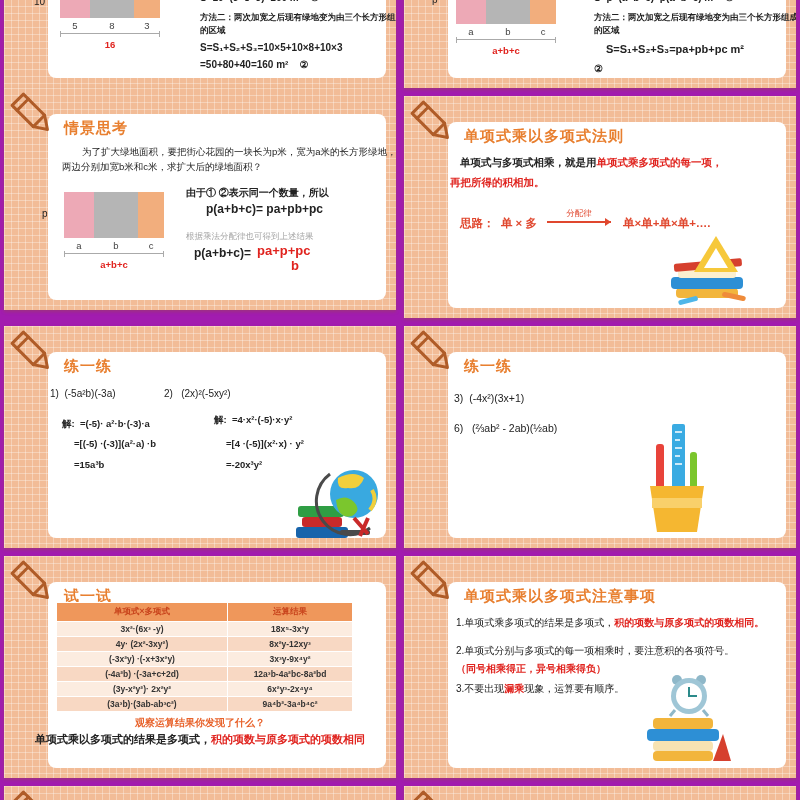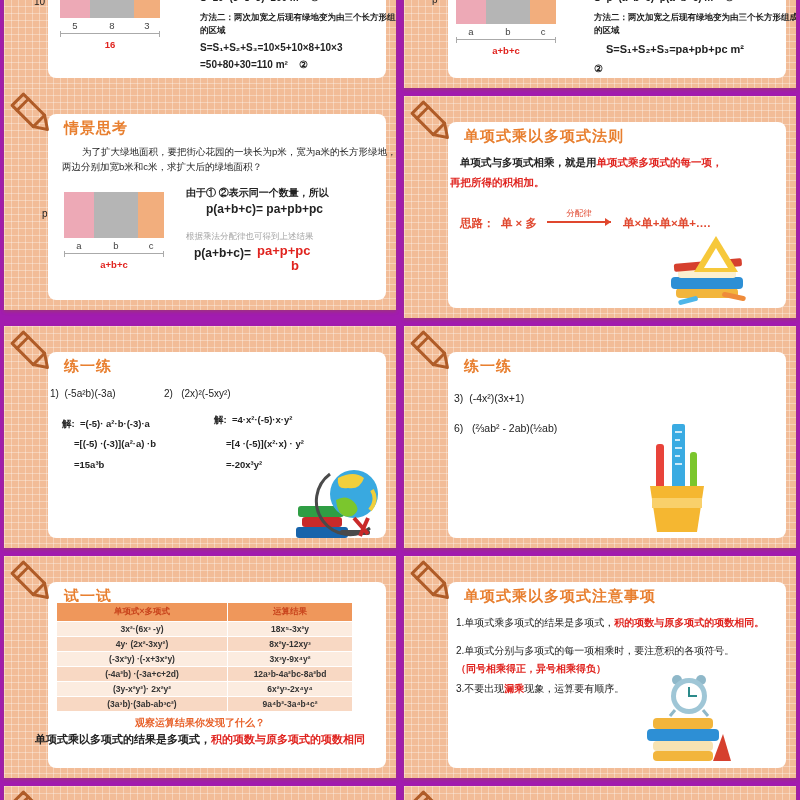--- a/index.html
+++ b/index.html
@@ -66,21 +66,21 @@
           <span style="width:44px">8</span>
           <span style="width:26px">3</span>
         </div>
       <div class="mline"></div>
       <div class="total">16</div>
     </div>
     <span class="abs dark bold" style="left:196px;top:126px;font-size:10px">S=10×(5+8+3)=160 m²   ①</span>
     <span class="abs dark bold" style="left:196px;top:146px;font-size:8.5px">方法二：两次加宽之后现有绿地变为由三个长方形组成</span>
     <span class="abs dark bold" style="left:196px;top:159px;font-size:8.5px">的区域</span>
     <span class="abs dark bold" style="left:196px;top:176px;font-size:10px">S=S₁+S₂+S₃=10×5+10×8+10×3</span>
-    <span class="abs dark bold" style="left:196px;top:193px;font-size:10px">=50+80+30=110 m²    ②</span>
+    <span class="abs dark bold" style="left:196px;top:193px;font-size:10px">=50+80+40=160 m²    ②</span>
   </div>
 
   <div class="card" style="left:404px;top:-134px">
     <div class="panel"></div>
 
     <span class="abs dark" style="left:28px;top:128px;font-size:10px">p</span>
     <div class="fig" style="left:52px;top:66px;width:100px">
       <div class="rects" style="height:92px">
           <div class="r1" style="width:30px"></div>
           <div class="r2" style="width:44px"></div>

